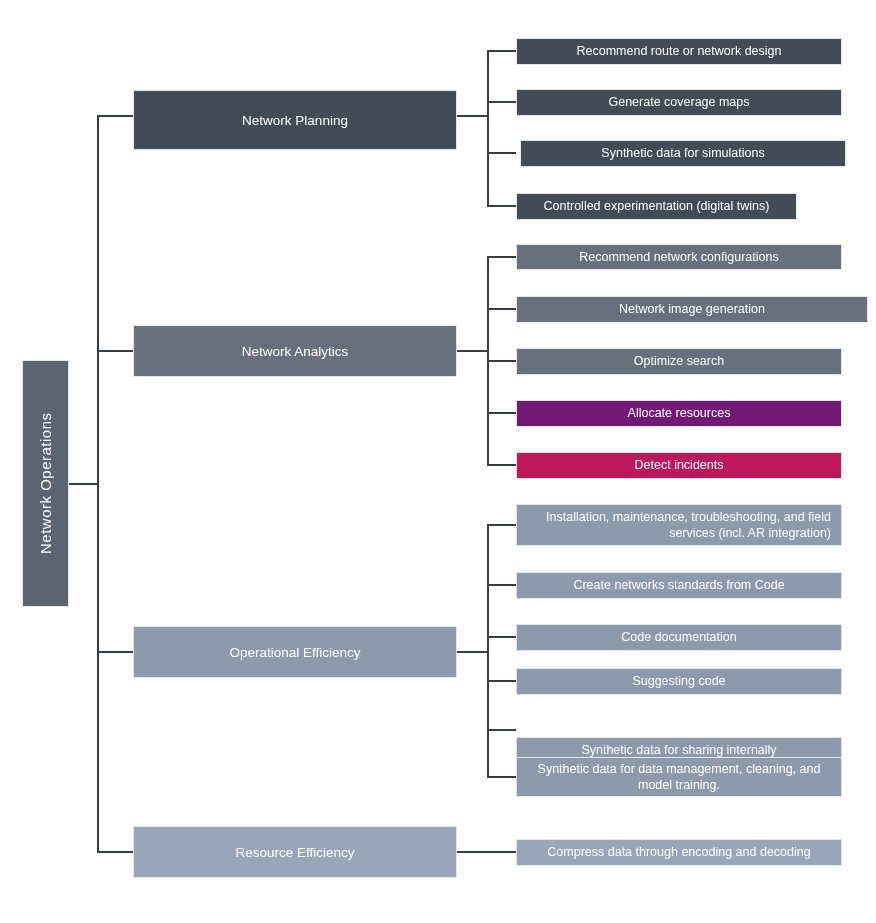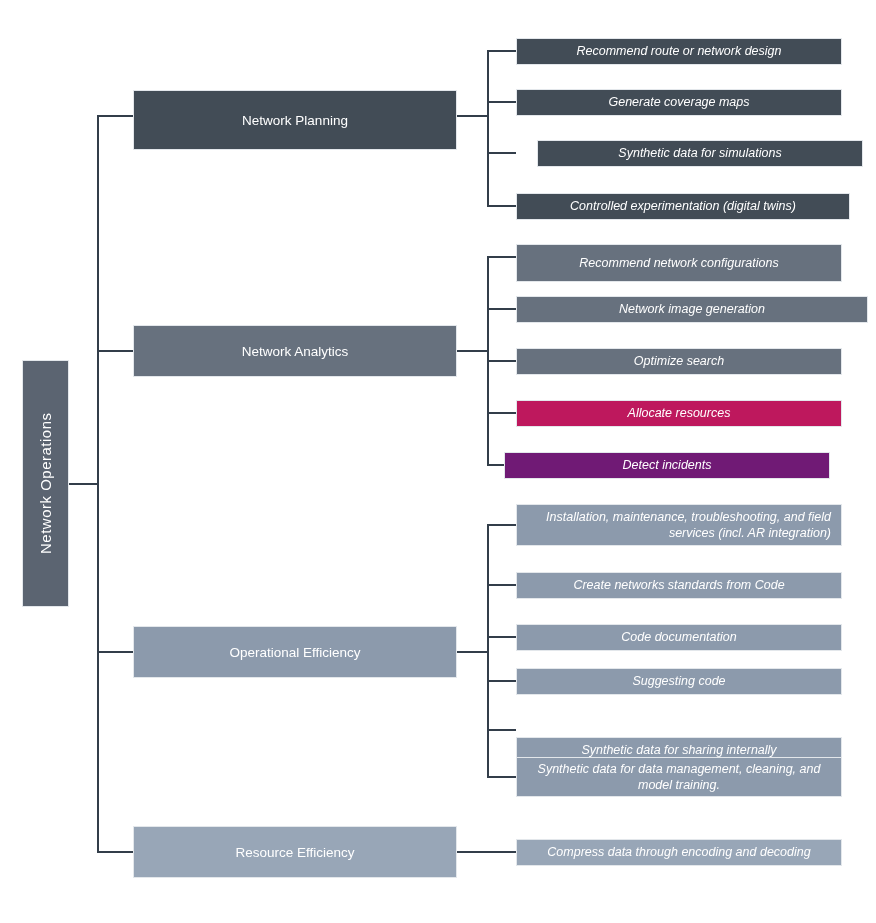--- a/index.html
+++ b/index.html
@@ -32,21 +32,20 @@
     font-size: 15px;
     letter-spacing: 0.5px;
   }
   .category-node {
     font-size: 13.5px;
   }
   .leaf-node {
     font-size: 12.5px;
     line-height: 1.3;
     padding: 8px 10px;
-    font-style: italic;
   }
   .connector {
     position: absolute;
     z-index: 1;
   }
 </style>
 </head>
 <body>
 
 <div class="canvas" id="canvas">
@@ -55,37 +54,37 @@
     <div class="connector" style="left: 97px; top: 115px; width: 2px; height: 738px; background: rgb(51, 62, 74);"></div>
     <div class="connector" style="left: 97px; top: 115px; width: 36px; height: 2px; background: rgb(51, 62, 74);"></div>
     <div class="node category-node" style="left: 133px; top: 90px; width: 324px; height: 60px; background: rgb(66, 76, 86);">Network Planning</div>
     <div class="connector" style="left: 457px; top: 115px; width: 32px; height: 2px; background: rgb(51, 62, 74);"></div>
     <div class="connector" style="left: 487px; top: 50px; width: 2px; height: 157px; background: rgb(51, 62, 74);"></div>
     <div class="connector" style="left: 487px; top: 50px; width: 29px; height: 2px; background: rgb(51, 62, 74);"></div>
     <div class="node leaf-node" style="left: 516px; top: 38px; width: 326px; height: 27px; background: rgb(66, 76, 86);">Recommend route or network design</div>
     <div class="connector" style="left: 487px; top: 101px; width: 29px; height: 2px; background: rgb(51, 62, 74);"></div>
     <div class="node leaf-node" style="left: 516px; top: 89px; width: 326px; height: 27px; background: rgb(66, 76, 86);">Generate coverage maps</div>
     <div class="connector" style="left: 487px; top: 152px; width: 29px; height: 2px; background: rgb(51, 62, 74);"></div>
-    <div class="node leaf-node" style="left: 537px; top: 140px; width: 326px; height: 27px; background: rgb(66, 76, 86);">Synthetic data for simulations</div>
+    <div class="node leaf-node" style="left: 520px; top: 140px; width: 326px; height: 27px; background: rgb(66, 76, 86);">Synthetic data for simulations</div>
     <div class="connector" style="left: 487px; top: 205px; width: 29px; height: 2px; background: rgb(51, 62, 74);"></div>
-    <div class="node leaf-node" style="left: 516px; top: 193px; width: 334px; height: 27px; background: rgb(66, 76, 86);">Controlled experimentation (digital twins)</div>
+    <div class="node leaf-node" style="left: 516px; top: 193px; width: 281px; height: 27px; background: rgb(66, 76, 86);">Controlled experimentation (digital twins)</div>
     <div class="connector" style="left: 97px; top: 350px; width: 36px; height: 2px; background: rgb(51, 62, 74);"></div>
     <div class="node category-node" style="left: 133px; top: 325px; width: 324px; height: 52px; background: rgb(103, 113, 126);">Network Analytics</div>
     <div class="connector" style="left: 457px; top: 350px; width: 32px; height: 2px; background: rgb(51, 62, 74);"></div>
     <div class="connector" style="left: 487px; top: 256px; width: 2px; height: 210px; background: rgb(51, 62, 74);"></div>
     <div class="connector" style="left: 487px; top: 256px; width: 29px; height: 2px; background: rgb(51, 62, 74);"></div>
-    <div class="node leaf-node" style="left: 516px; top: 244px; width: 326px; height: 38px; background: rgb(103, 113, 126);">Recommend network configurations</div>
+    <div class="node leaf-node" style="left: 516px; top: 244px; width: 326px; height: 26px; background: rgb(103, 113, 126);">Recommend network configurations</div>
     <div class="connector" style="left: 487px; top: 308px; width: 29px; height: 2px; background: rgb(51, 62, 74);"></div>
     <div class="node leaf-node" style="left: 516px; top: 296px; width: 352px; height: 27px; background: rgb(103, 113, 126);">Network image generation</div>
     <div class="connector" style="left: 487px; top: 360px; width: 29px; height: 2px; background: rgb(51, 62, 74);"></div>
     <div class="node leaf-node" style="left: 516px; top: 348px; width: 326px; height: 27px; background: rgb(103, 113, 126);">Optimize search</div>
     <div class="connector" style="left: 487px; top: 412px; width: 29px; height: 2px; background: rgb(51, 62, 74);"></div>
-    <div class="node leaf-node" style="left: 516px; top: 400px; width: 326px; height: 27px; background: #be185d;">Allocate resources</div>
+    <div class="node leaf-node" style="left: 516px; top: 400px; width: 326px; height: 27px; background: #701a75;">Allocate resources</div>
     <div class="connector" style="left: 487px; top: 464px; width: 29px; height: 2px; background: rgb(51, 62, 74);"></div>
-    <div class="node leaf-node" style="left: 504px; top: 452px; width: 326px; height: 27px; background: #701a75;">Detect incidents</div>
+    <div class="node leaf-node" style="left: 516px; top: 452px; width: 326px; height: 27px; background: #be185d;">Detect incidents</div>
     <div class="connector" style="left: 97px; top: 651px; width: 36px; height: 2px; background: rgb(51, 62, 74);"></div>
     <div class="node category-node" style="left: 133px; top: 626px; width: 324px; height: 52px; background: rgb(140, 154, 172);">Operational Efficiency</div>
     <div class="connector" style="left: 457px; top: 651px; width: 32px; height: 2px; background: rgb(51, 62, 74);"></div>
     <div class="connector" style="left: 487px; top: 524px; width: 2px; height: 254px; background: rgb(51, 62, 74);"></div>
     <div class="connector" style="left: 487px; top: 524px; width: 29px; height: 2px; background: rgb(51, 62, 74);"></div>
     <div class="node leaf-node" style="left: 516px; top: 504px; width: 326px; height: 42px; background: rgb(140, 154, 172); text-align: right;">Installation, maintenance, troubleshooting, and field services (incl. AR integration)</div>
     <div class="connector" style="left: 487px; top: 584px; width: 29px; height: 2px; background: rgb(51, 62, 74);"></div>
     <div class="node leaf-node" style="left: 516px; top: 572px; width: 326px; height: 27px; background: rgb(140, 154, 172);">Create networks standards from Code</div>
     <div class="connector" style="left: 487px; top: 636px; width: 29px; height: 2px; background: rgb(51, 62, 74);"></div>
     <div class="node leaf-node" style="left: 516px; top: 624px; width: 326px; height: 27px; background: rgb(140, 154, 172);">Code documentation</div>

